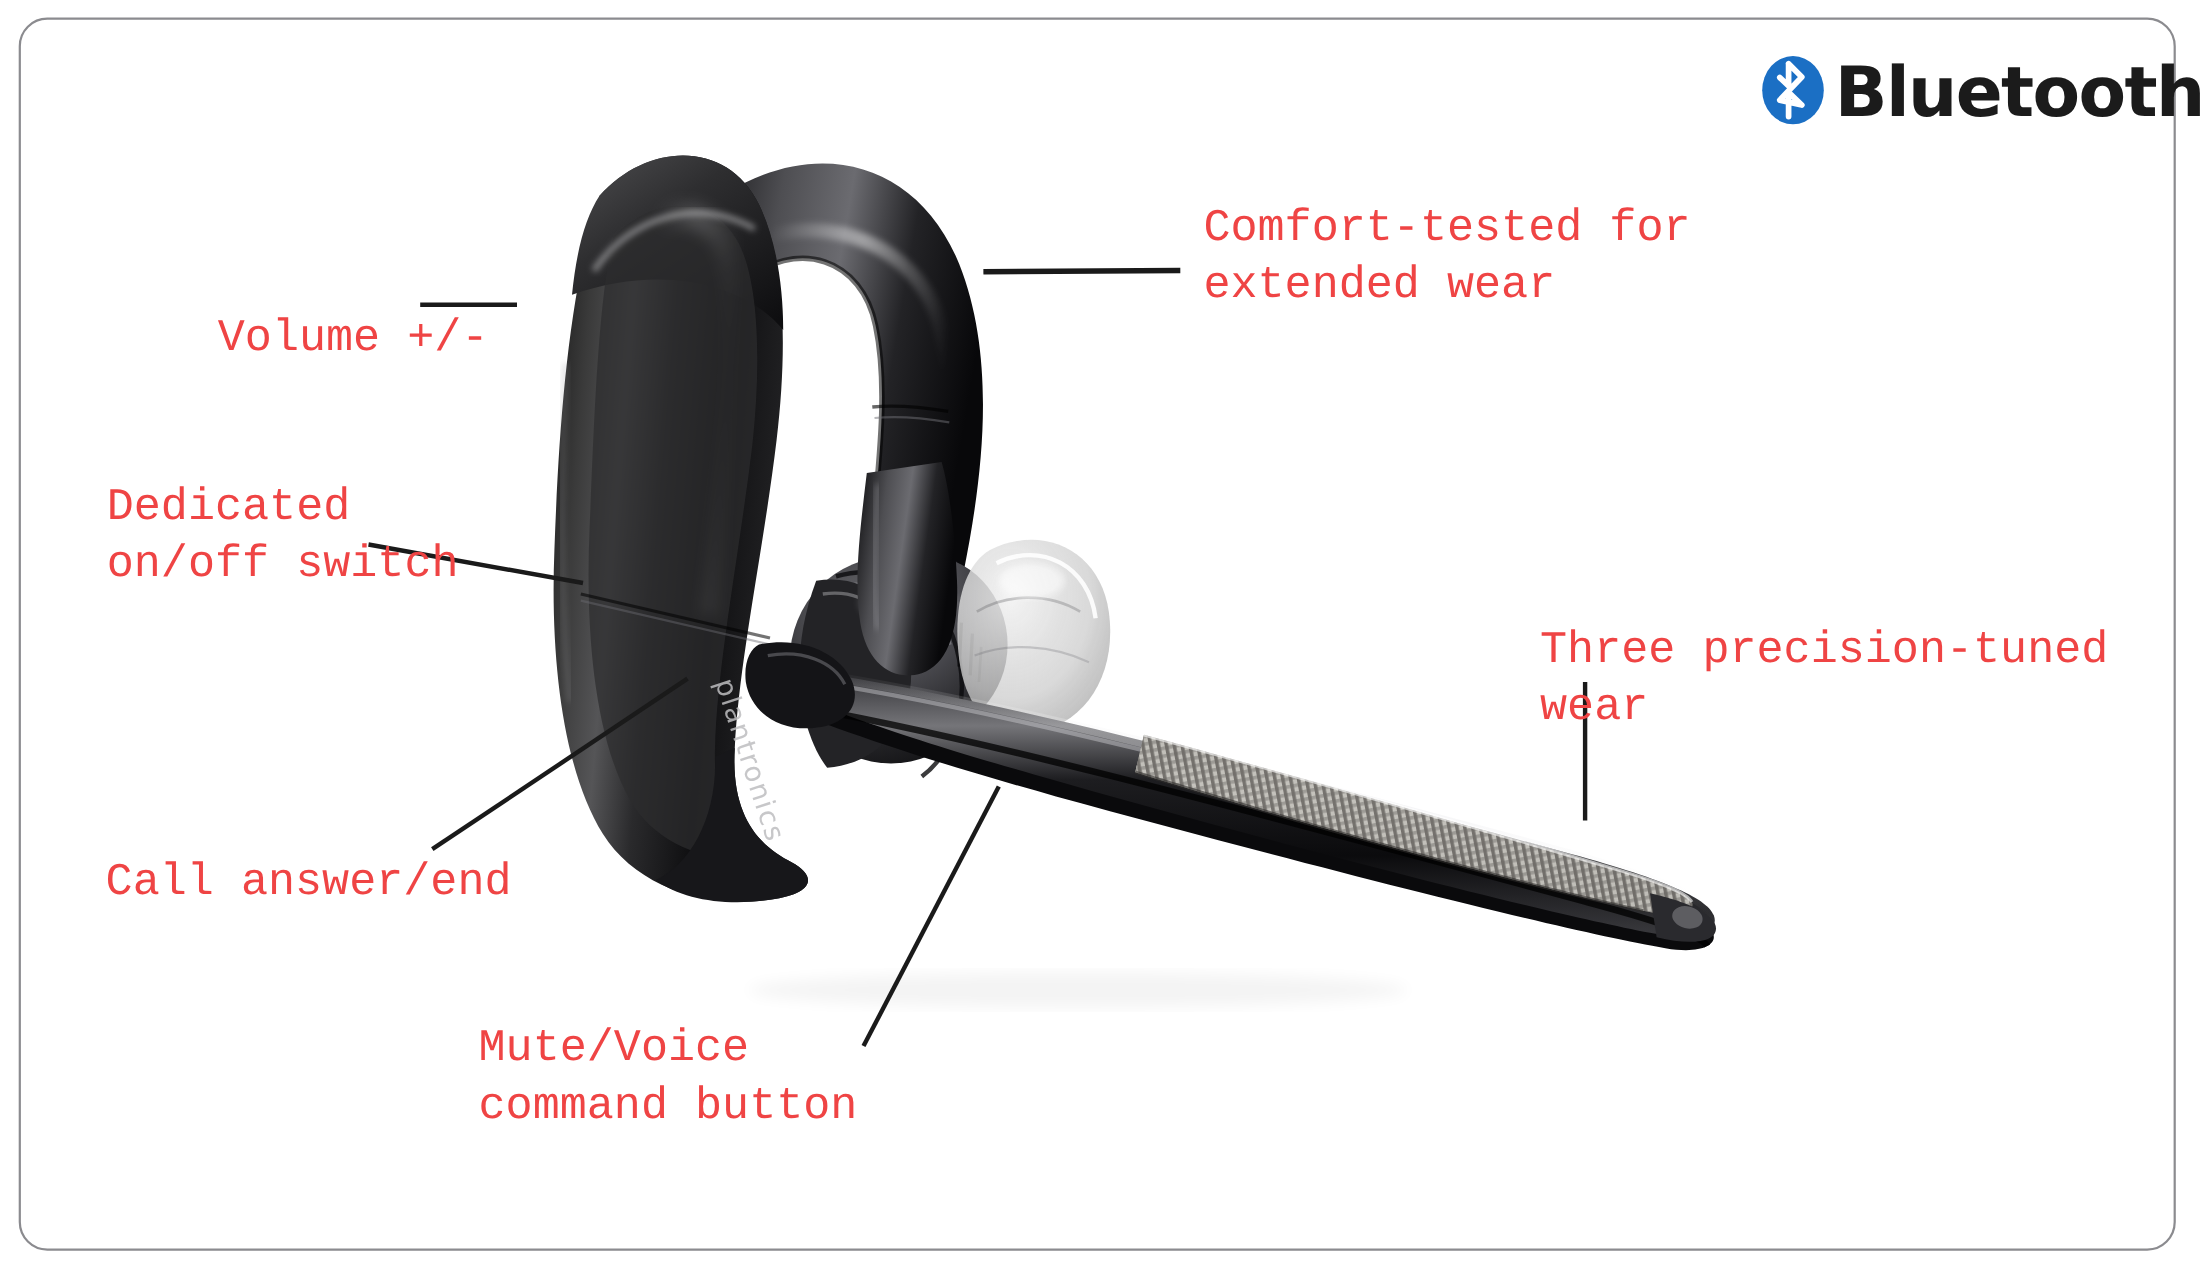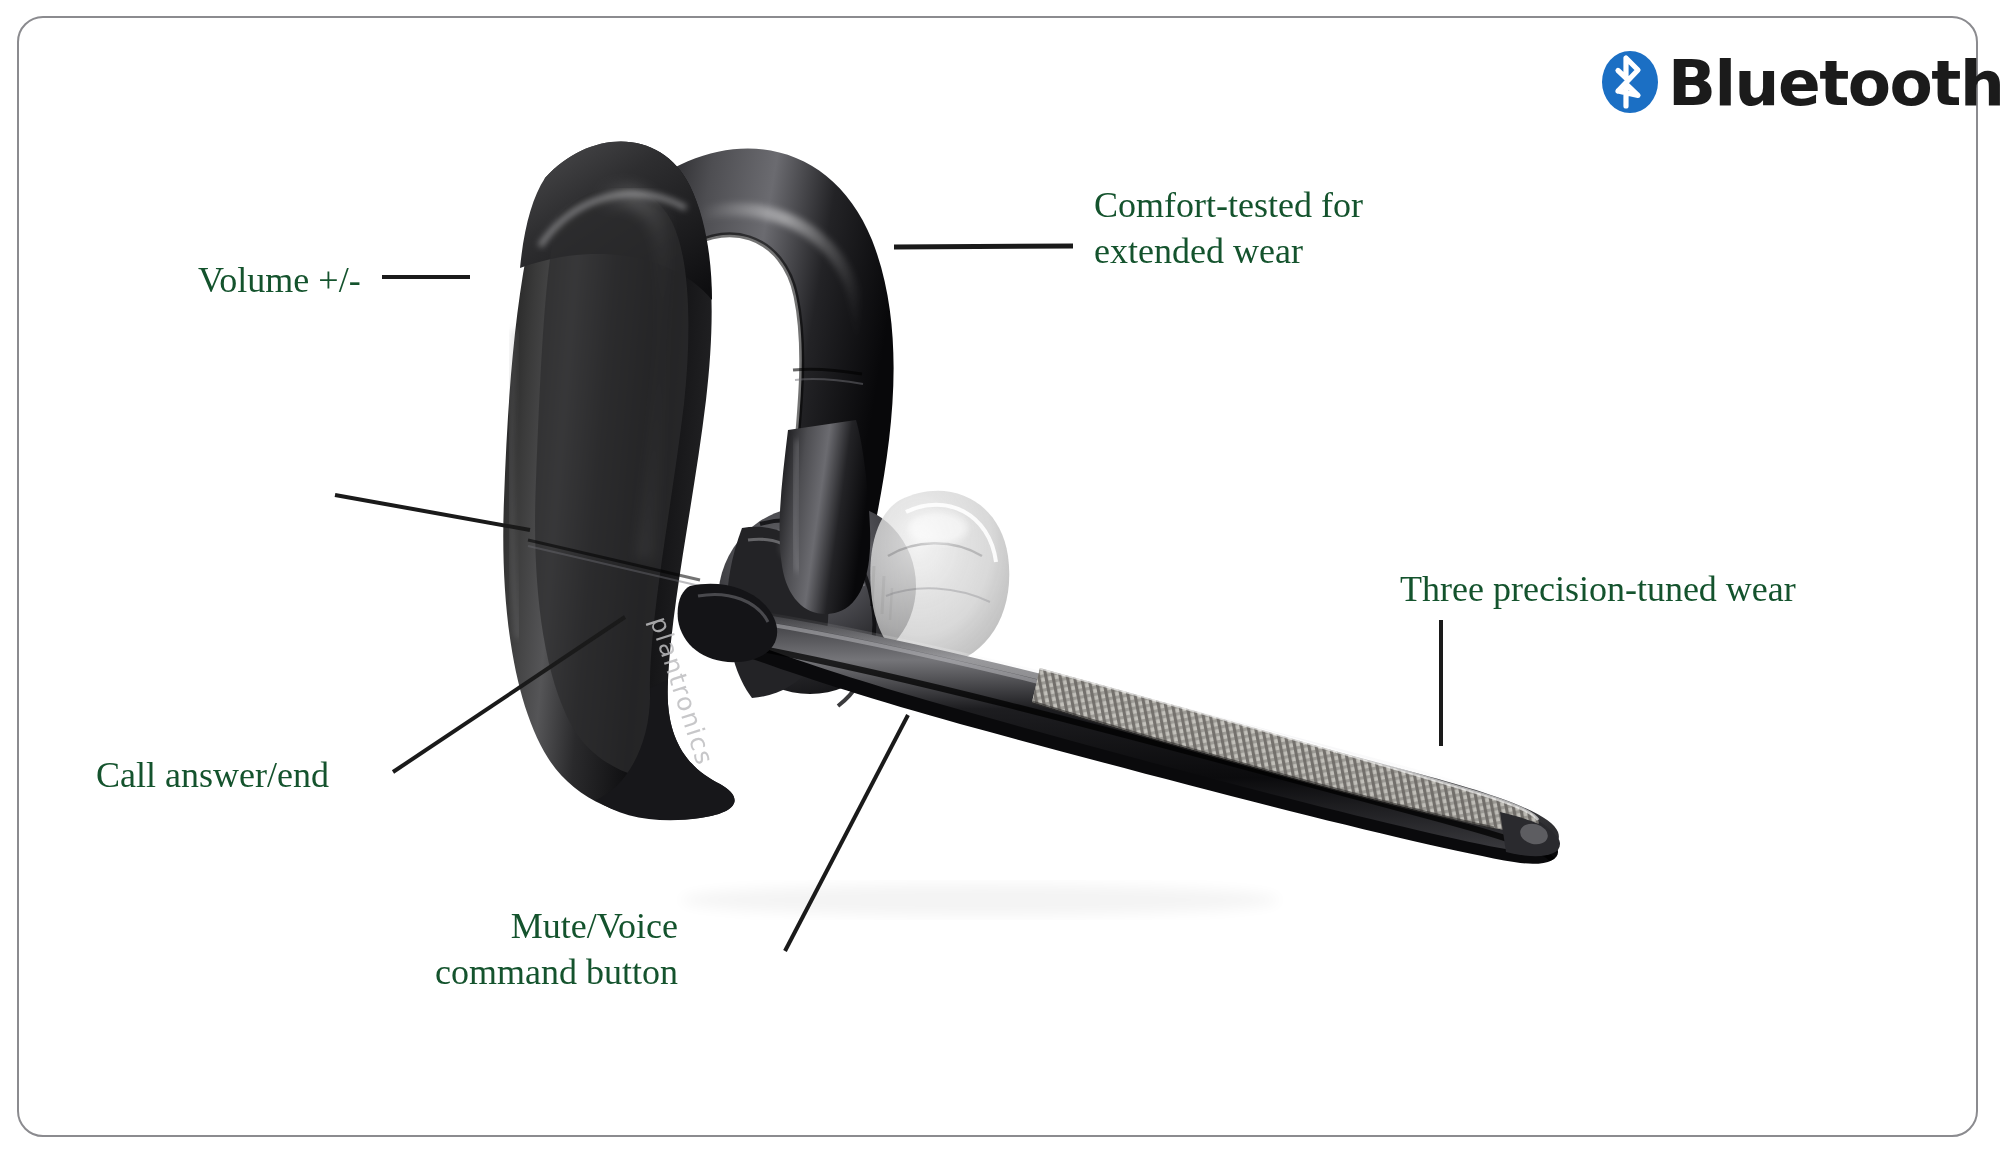--- a/index.html
+++ b/index.html
@@ -55,28 +55,28 @@
     letter-spacing: -1.5px;
     color: #1b1b1b;
     line-height: 1;
     position: relative;
     top: 2px;
   }
 
   
   .callout {
     position: absolute;
-    font-family: Liberation Serif, serif;
-    font-size: 36px;
+    font-family: Liberation Mono, monospace;
+    font-size: 41px;
     line-height: 1.28;
-    color: #14532d;
+    color: #ef4444;
     white-space: pre-line;
   }
   .callout.right  { text-align: left; }
-  .callout.left   { text-align: right; }
+  .callout.left   { text-align: left; margin-top: 25px; }
 
   #label-volume    { left: 198px;  top: 257px;  }
   #label-onoff     { left: 97px;   top: 411px;  }
   #label-call      { left: 96px;   top: 752px;  }
   #label-mute      { left: 435px;  top: 903px;  }
   #label-comfort   { left: 1094px; top: 182px;  }
   #label-mics      { left: 1400px; top: 566px;  }
 
   
   #leaders { position: absolute; left: 0; top: 0; }
@@ -326,20 +326,22 @@
     <line x1="382" y1="277" x2="470" y2="277" stroke="#1a1a1a" stroke-width="4"></line>
     <line x1="335" y1="495" x2="530" y2="530" stroke="#1a1a1a" stroke-width="4"></line>
     <line x1="393" y1="772" x2="625" y2="617" stroke="#1a1a1a" stroke-width="4"></line>
     <line x1="785" y1="951" x2="908" y2="715" stroke="#1a1a1a" stroke-width="4"></line>
     <line x1="894" y1="247" x2="1073" y2="246" stroke="#1a1a1a" stroke-width="5"></line>
     <line x1="1441" y1="620" x2="1441" y2="746" stroke="#1a1a1a" stroke-width="4"></line>
   </svg>
 
   <div class="callout left" id="label-volume">Volume +/-</div>
 
+  <div class="callout left" id="label-onoff">Dedicated
+on/off switch</div>
 
   <div class="callout left" id="label-mute">Mute/Voice
 command button</div>
 
   <div class="callout left" id="label-call">Call answer/end</div>
 
   <div class="callout right" id="label-comfort">Comfort-tested for
 extended wear</div>
 
   <div class="callout right" id="label-mics">Three precision-tuned wear</div>

